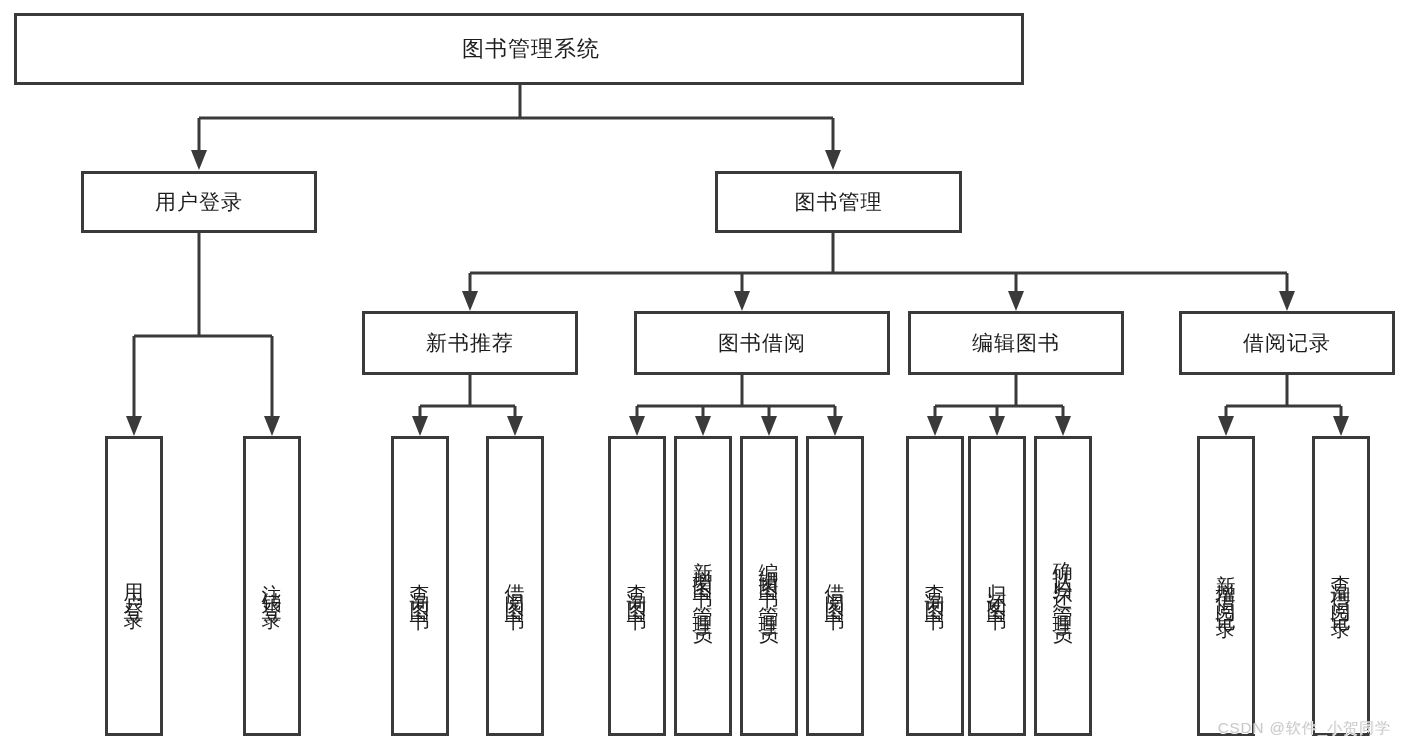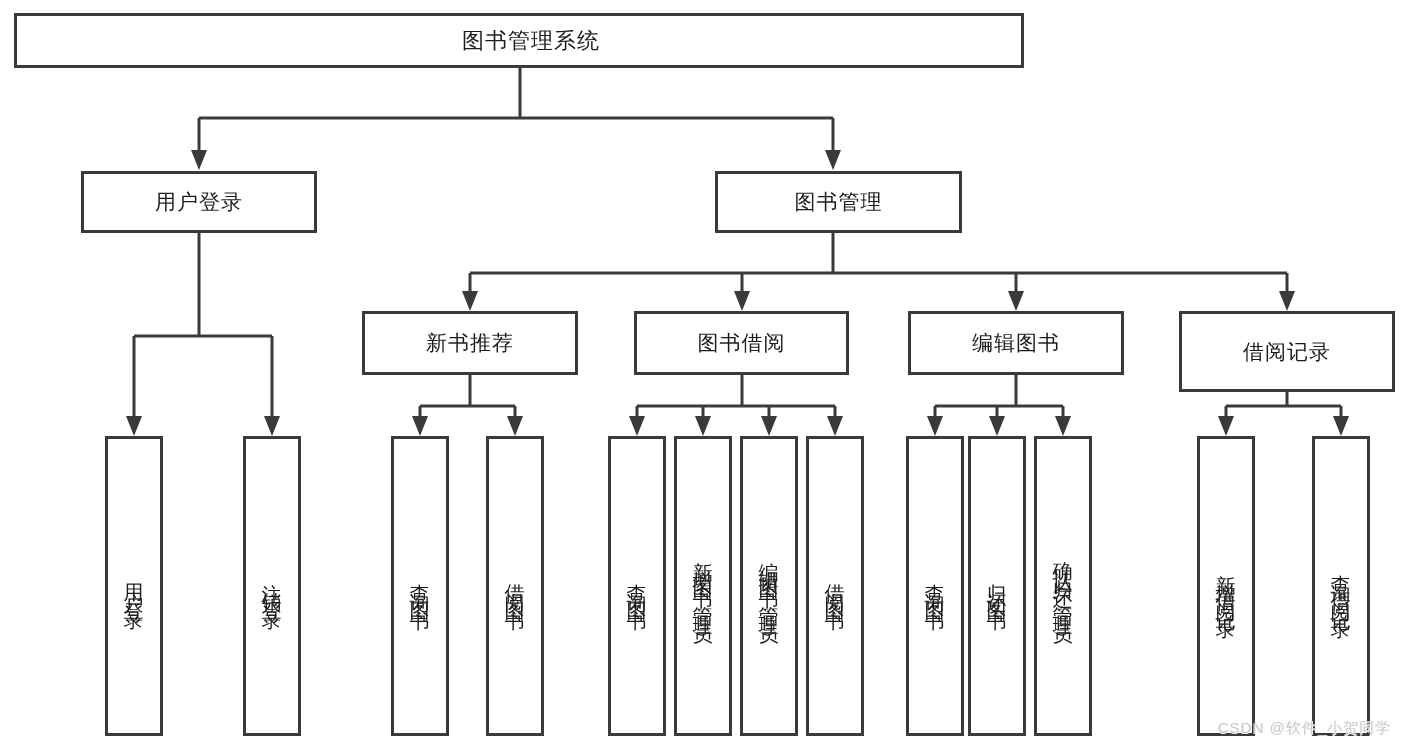--- a/index.html
+++ b/index.html
@@ -76,29 +76,29 @@
       <path d="M126 416 L142 416 L134 436 Z M264 416 L280 416 L272 436 Z
            M412 416 L428 416 L420 436 Z M507 416 L523 416 L515 436 Z
            M629 416 L645 416 L637 436 Z M695 416 L711 416 L703 436 Z
            M761 416 L777 416 L769 436 Z M827 416 L843 416 L835 436 Z
            M927 416 L943 416 L935 436 Z M989 416 L1005 416 L997 436 Z
            M1055 416 L1071 416 L1063 436 Z
            M1218 416 L1234 416 L1226 436 Z M1333 416 L1349 416 L1341 436 Z"></path>
     </g>
   </svg>
 
-  <div class="box root" style="left:14px;top:13px;width:1010px;height:55px;padding-left:24px;">图书管理系统</div>
+  <div class="box root" style="left:14px;top:13px;width:1010px;height:72px;padding-left:24px;">图书管理系统</div>
 
   <div class="box" style="left:81px;top:171px;width:236px;height:62px;">用户登录</div>
   <div class="box" style="left:715px;top:171px;width:247px;height:62px;">图书管理</div>
 
   <div class="box" style="left:362px;top:311px;width:216px;height:64px;text-align:center;">新书推荐</div>
-  <div class="box" style="left:634px;top:311px;width:215px;height:64px;">图书借阅</div>
+  <div class="box" style="left:634px;top:311px;width:256px;height:64px;">图书借阅</div>
   <div class="box" style="left:908px;top:311px;width:216px;height:64px;">编辑图书</div>
-  <div class="box" style="left:1179px;top:311px;width:216px;height:81px;">借阅记录</div>
+  <div class="box" style="left:1179px;top:311px;width:216px;height:64px;">借阅记录</div>
 
   <div class="leaf" style="left:105px;top:436px;width:58px;height:300px;">用户登录</div>
   <div class="leaf" style="left:243px;top:436px;width:58px;height:300px;">注销登录</div>
 
   <div class="leaf" style="left:391px;top:436px;width:58px;height:300px;">查询图书</div>
   <div class="leaf" style="left:486px;top:436px;width:58px;height:300px;">借阅图书</div>
 
   <div class="leaf" style="left:608px;top:436px;width:58px;height:300px;">查询图书</div>
   <div class="leaf" style="left:674px;top:436px;width:58px;height:300px;">新增图书（管理员）</div>
   <div class="leaf" style="left:740px;top:436px;width:58px;height:300px;">编辑图书（管理员）</div>

